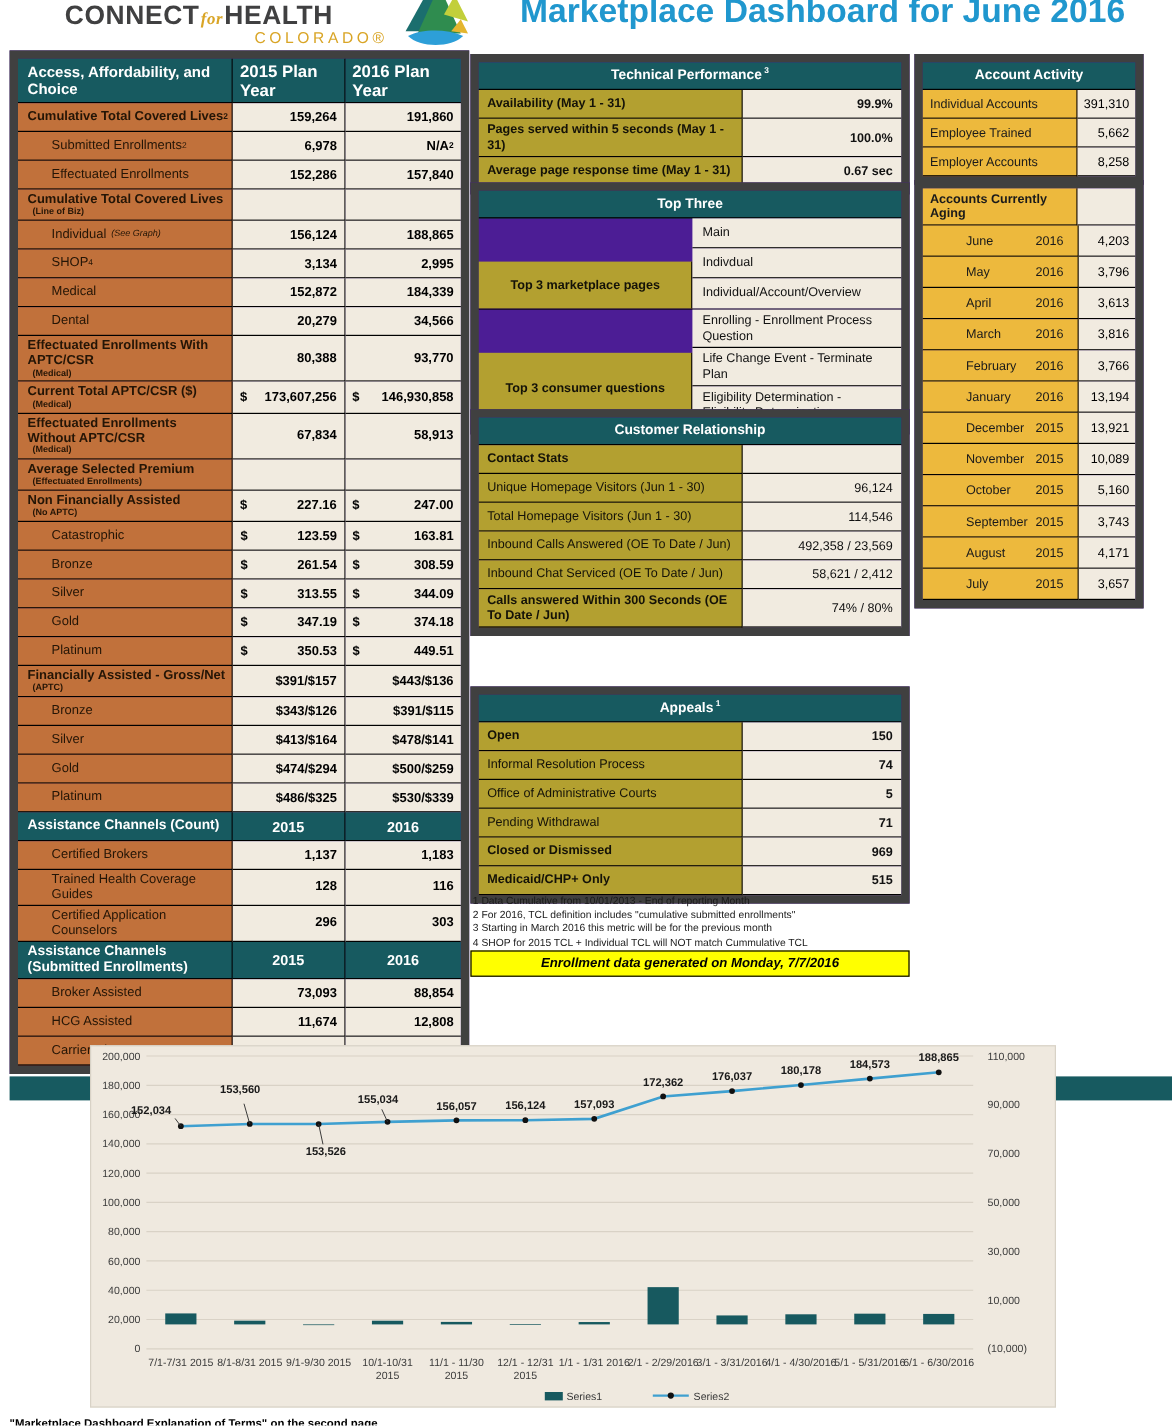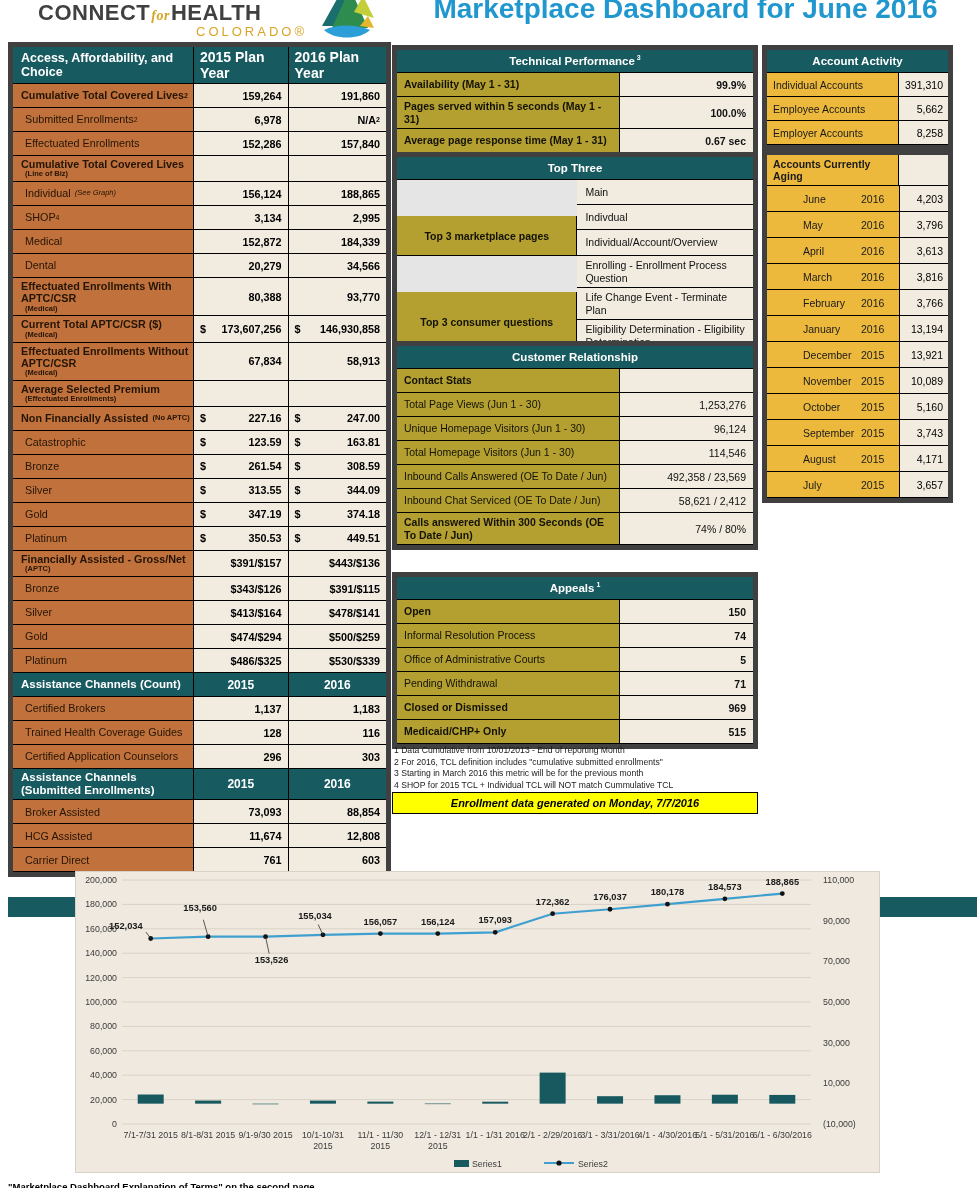--- a/index.html
+++ b/index.html
@@ -2,37 +2,37 @@
 <html><head>
 <meta charset="utf-8">
 <style>
   *{margin:0;padding:0;box-sizing:border-box;}
   html,body{background:#fff;}
   body{width:977px;height:1188px;position:relative;overflow:hidden;
        font-family:"Liberation Sans",sans-serif;color:#111;}
   .abs{position:absolute;}
   sup{font-size:7px;line-height:0;}
   
-  #logo{left:38px;top:0;width:340px;height:46px;}
+  #logo{left:54px;top:0;width:340px;height:46px;}
   #logo .l1{font-size:22px;font-weight:bold;color:#404041;letter-spacing:.5px;white-space:nowrap;}
   #logo .for{color:#d9a526;font-family:"Liberation Serif",serif;font-style:italic;font-size:14px;font-weight:bold;padding:0 1px;}
   #logo .l2{font-size:13px;color:#d9a526;letter-spacing:3px;margin:-2px 0 0 158px;}
   #logo-mark{position:absolute;left:278px;top:-14px;}
   #page-title{left:398px;top:-7px;width:575px;text-align:center;font-size:28px;font-weight:bold;color:#2097ce;white-space:nowrap;}
   
-  .tbl{border:5px solid #404040;background:#e5e5e5;}
+  .tbl{border:7px solid #404040;background:#4c1d95;}
   .row{display:flex;align-items:stretch;min-height:24px;}
   .cell{border-right:1px solid #000;border-bottom:1px solid #000;display:flex;align-items:center;}
   .row .cell:last-child{border-right:none;}
   .note{font-size:7.5px;margin-left:2px;}
   .it{font-style:italic;}
   
   #access{left:8px;top:42px;width:383px;}
   .al{width:186px;background:#c1713b;padding:2px 3px 2px 8px;font-size:10.8px;color:#241506;line-height:1.15;flex-wrap:wrap;}
-  .al.indent{padding-left:12px;}
+  .al.indent{padding-left:28px;}
   .bold{font-weight:bold;}
   .a15{width:97px;}
   .a16{width:100px;}
   .vc{background:#f1ebe0;justify-content:flex-end;padding:2px 6px;font-size:10.8px;font-weight:bold;color:#000;}
   .vc.money{justify-content:space-between;}
   .hrow .al{background:#175a60;color:#fff;font-weight:bold;font-size:12.5px;min-height:36px;}
   .hrow .vc,.sub .vc{background:#175a60;color:#fff;justify-content:center;font-size:14px;}
   .sub .al{background:#175a60;color:#fff;font-weight:bold;font-size:11.5px;}
   .sub .vc{font-size:12px;}
   
@@ -493,24 +493,20 @@
       </div>
     </div>
   </div>
 <div id="custrel" class="abs tbl msec" style="top:341px">
     <div class="sec-head"><span>Customer Relationship</span></div>
     <div class="row">
       <div class="cell ml bold">Contact Stats</div>
       <div class="cell mv"></div>
     </div>
     <div class="row">
-      <div class="cell ml">Total Page Views (Jun 1 - 30)</div>
-      <div class="cell mv">1,253,276</div>
-    </div>
-    <div class="row">
       <div class="cell ml">Unique Homepage Visitors (Jun 1 - 30)</div>
       <div class="cell mv">96,124</div>
     </div>
     <div class="row">
       <div class="cell ml">Total Homepage Visitors (Jun 1 - 30)</div>
       <div class="cell mv">114,546</div>
     </div>
     <div class="row">
       <div class="cell ml">Inbound Calls Answered (OE To Date / Jun)</div>
       <div class="cell mv">492,358 / 23,569</div>
@@ -559,21 +555,21 @@
   </div>
 <div id="banner" class="abs">Enrollment data generated on Monday,  7/7/2016</div>
 
 <div id="acct" class="abs tbl rsec" style="top:45px">
     <div class="sec-head">Account Activity</div>
     <div class="row">
       <div class="cell rl">Individual Accounts</div>
       <div class="cell rv">391,310</div>
     </div>
     <div class="row">
-      <div class="cell rl">Employee Accounts</div>
+      <div class="cell rl">Employee Trained</div>
       <div class="cell rv">5,662</div>
     </div>
     <div class="row">
       <div class="cell rl">Employer Accounts</div>
       <div class="cell rv">8,258</div>
     </div>
   </div>
 <div id="aging" class="abs tbl rsec aging" style="top:150px">
     <div class="row">
       <div class="cell rl bold">Accounts Currently Aging</div>

